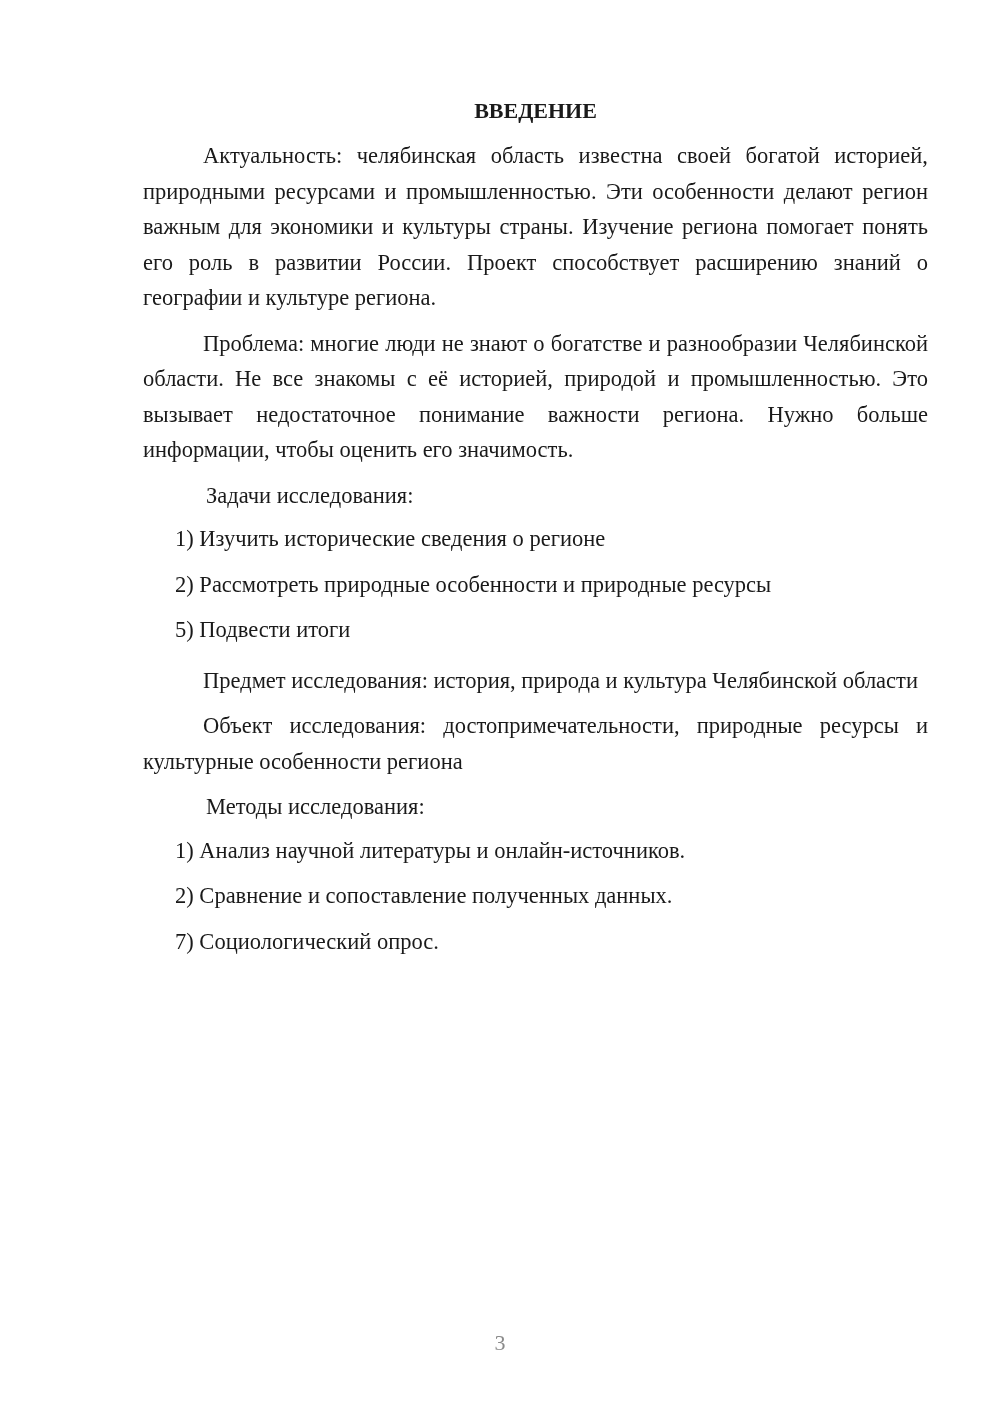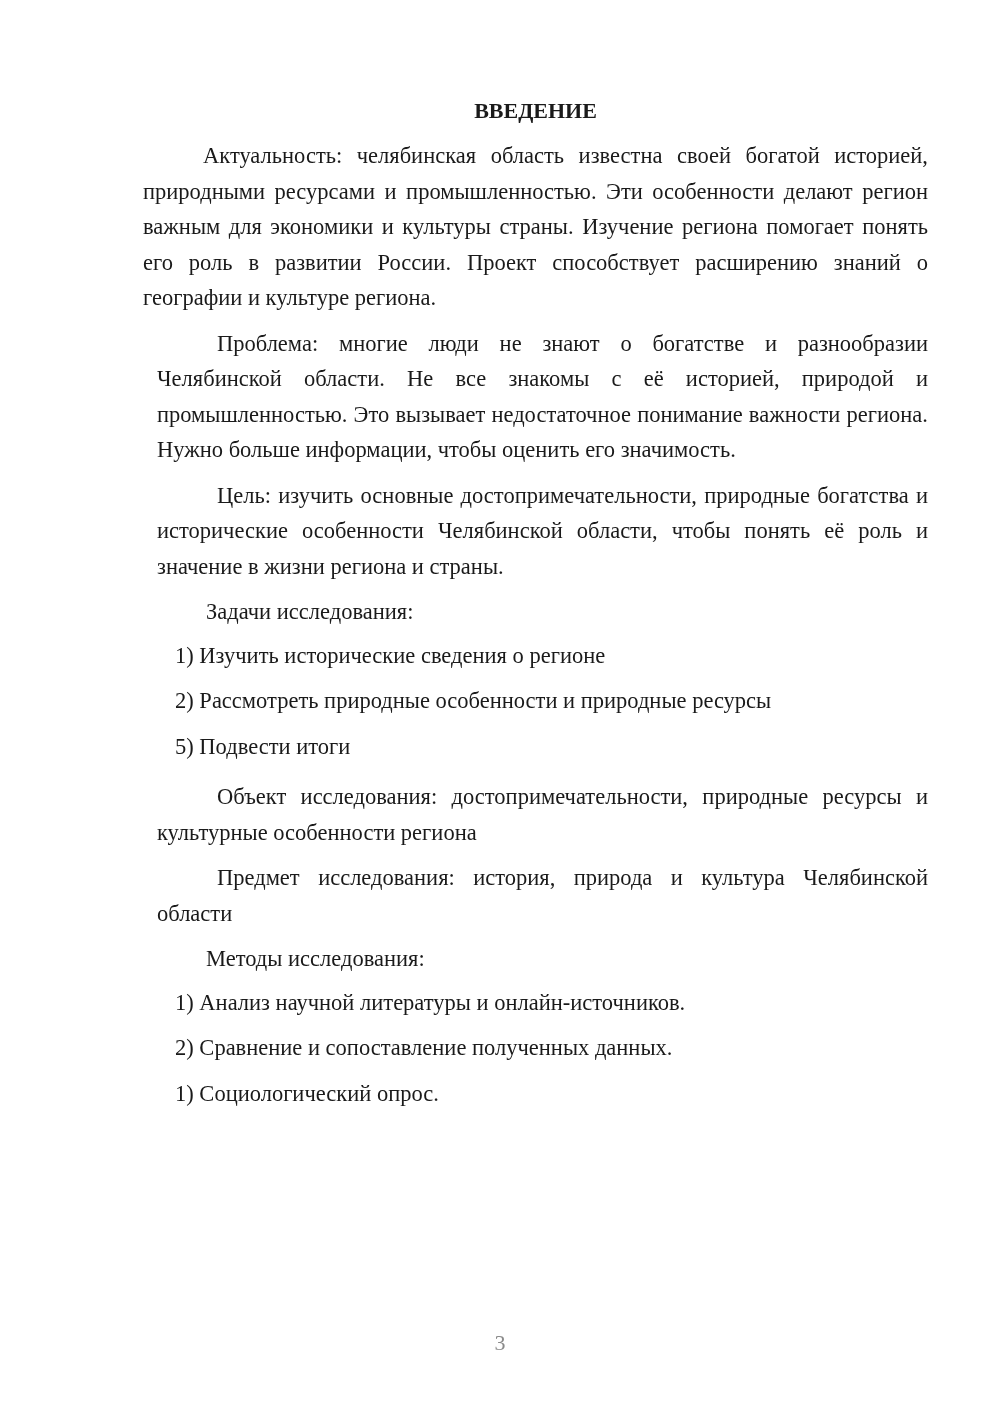--- a/index.html
+++ b/index.html
@@ -12,54 +12,53 @@
     }
     .content { position: absolute; left: 143px; top: 96px; width: 785px; }
     .title {
       text-align: center; font-weight: bold; margin: 0 0 12px 0;
       line-height: 30px; font-size: 22px;
     }
     .para {
       margin: 0; text-align: justify; text-indent: 60px;
       line-height: 35.5px;
     }
-    .para + .para, .para + .list, .list + .para { margin-top: 10px; margin-left: 14px; }
+    .para + .para, .para + .list, .list + .para { margin-top: 10px; }
     .heading { margin: 3px; text-indent: 60px; line-height: 35.5px; margin-top: 10px; }
     .list { margin: 0; padding: 0; list-style: none; }
     .list li {
       padding-left: 32px; line-height: 45.5px; font-family: Liberation Serif, serif;
     }
     .page-number {
       position: absolute; top: 1330px; left: 0; width: 1000px;
       text-align: center; color: #8a8a8a; font-size: 22px;
     }
   </style>
 </head>
 <body>
 
 <div class="page">
   <div class="content">
     <h1 class="title">ВВЕДЕНИЕ</h1>
 
     <p class="para">Актуальность: челябинская область известна своей богатой историей, природными ресурсами и промышленностью. Эти особенности делают регион важным для экономики и культуры страны. Изучение региона помогает понять его роль в развитии России. Проект способствует расширению знаний о географии и культуре региона.</p>
     <p class="para">Проблема: многие люди не знают о богатстве и разнообразии Челябинской области. Не все знакомы с её историей, природой и промышленностью. Это вызывает недостаточное понимание важности региона. Нужно больше информации, чтобы оценить его значимость.</p>
-    <p class="para">Цель: изучить основные достопримечательности, природные богатства и исторические особенности Челябинской области, чтобы понять её роль и значение в жизни региона и страны.</p>
 
     <p class="heading">Задачи исследования:</p>
     <ul class="list">
       <li>1) Изучить исторические сведения о регионе</li>
       <li>2) Рассмотреть природные особенности и природные ресурсы</li>
       <li>5) Подвести итоги</li>
     </ul>
 
+    <p class="para">Предмет исследования: история, природа и культура Челябинской области</p>
     <p class="para">Объект исследования: достопримечательности, природные ресурсы и культурные особенности региона</p>
-    <p class="para">Предмет исследования: история, природа и культура Челябинской области</p>
 
     <p class="heading">Методы исследования:</p>
     <ul class="list">
       <li>1) Анализ научной литературы и онлайн-источников.</li>
       <li>2) Сравнение и сопоставление полученных данных.</li>
-      <li>1) Социологический опрос.</li>
+      <li>7) Социологический опрос.</li>
     </ul>
   </div>
 
   <div class="page-number">3</div>
 </div>
 
 </body></html>

